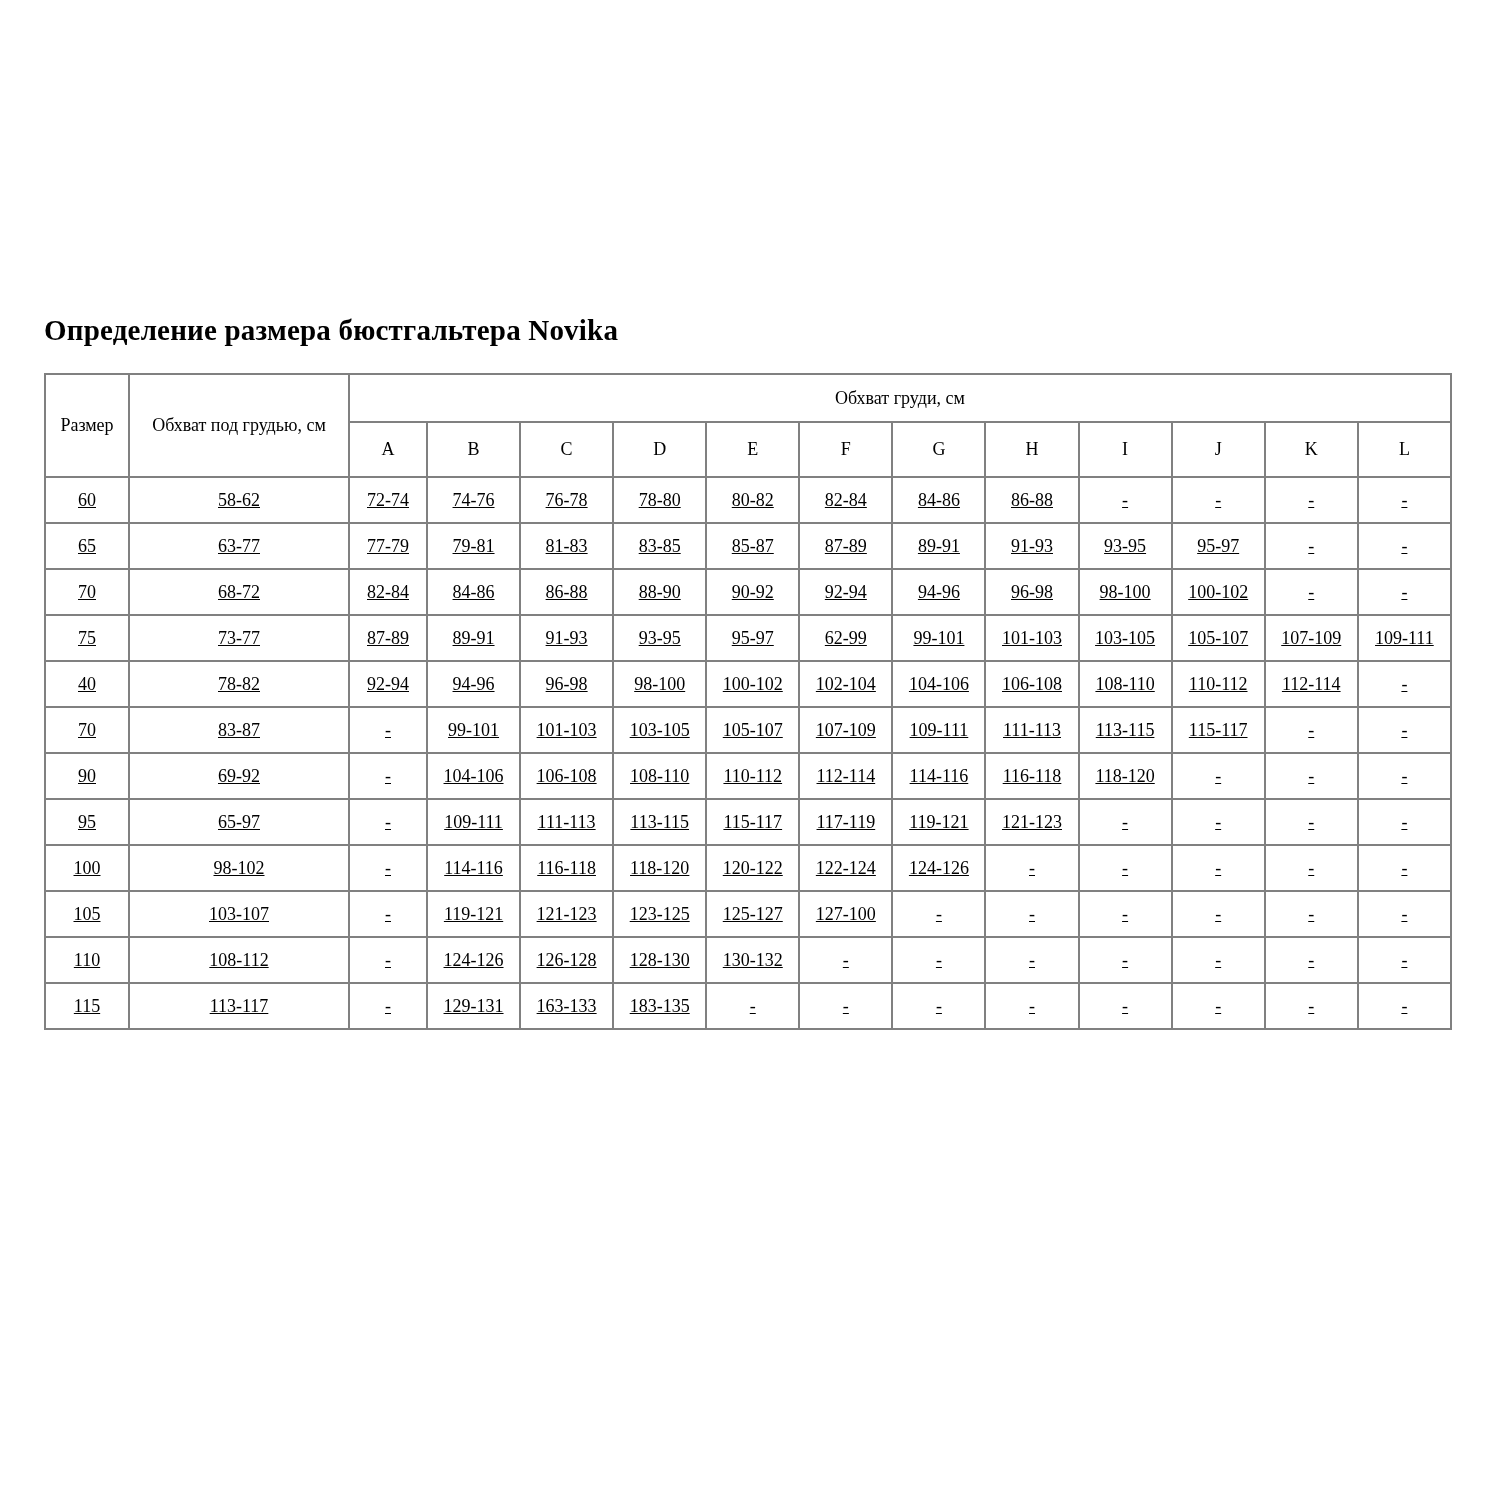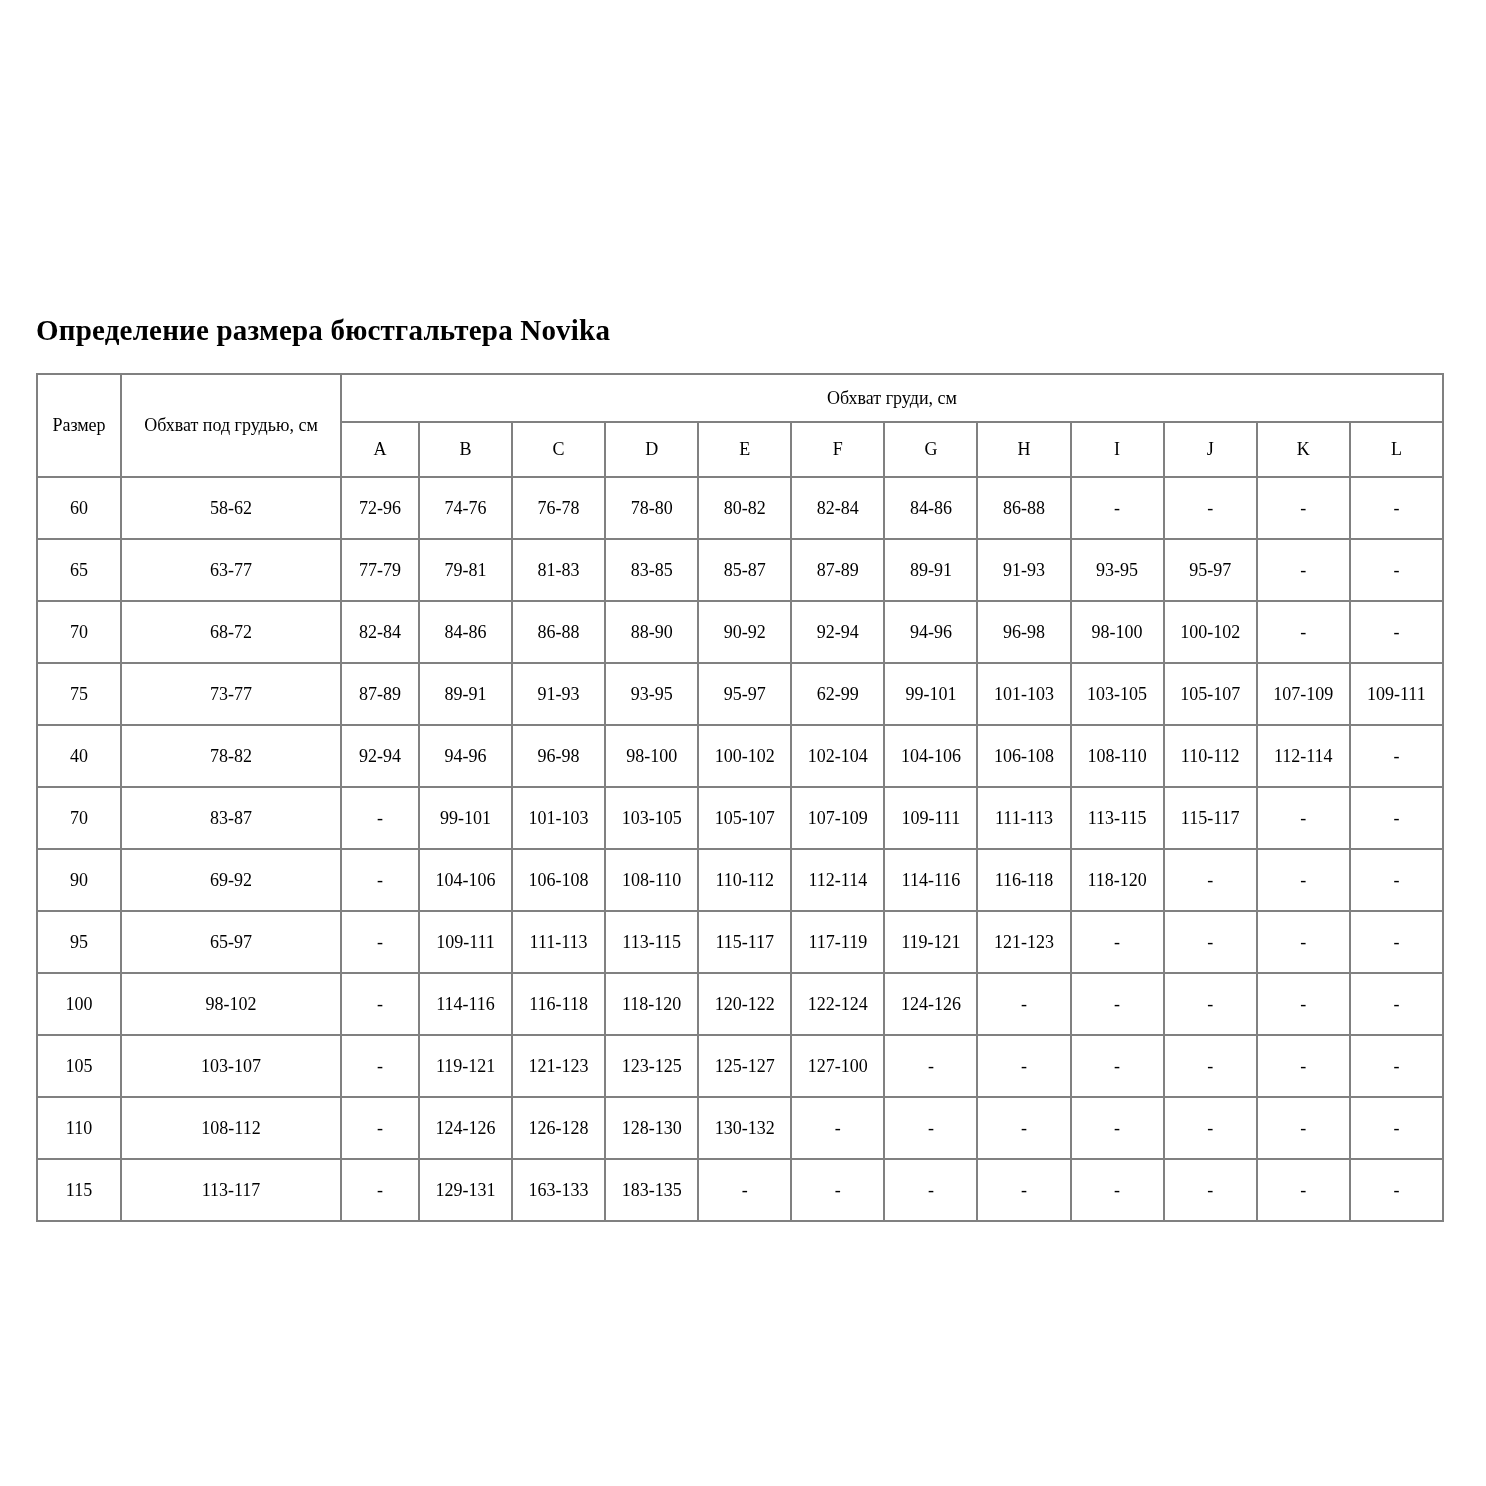--- a/index.html
+++ b/index.html
@@ -7,22 +7,21 @@
     padding: 0;
     background: #ffffff;
   }
   body {
     width: 1486px;
     height: 1486px;
     font-family: "Liberation Serif", "DejaVu Serif", serif;
     color: #000000;
   }
   .page {
-    padding: 314px 0 0 20px;
-    margin-left: 16px;
+    padding: 314px 0 0 44px;
   }
   .page-title {
     font-size: 29px;
     font-weight: bold;
     margin: 0 0 26px 0;
     letter-spacing: 0.2px;
   }
   table.size-table {
     border-collapse: collapse;
     table-layout: fixed;
@@ -38,21 +37,21 @@
     font-weight: normal;
     padding: 0 2px;
     overflow: hidden;
     white-space: nowrap;
   }
   .col-size      { width: 84px; }
   .col-underbust { width: 220px; }
   .col-cup-a     { width: 78px; }
   thead tr.header-row-group { height: 48px; }
   thead tr.header-row-cups  { height: 55px; }
-  tbody tr { height: 62px; }
+  tbody tr { height: 46px; text-decoration: underline; }
 </style>
 </head>
 <body>
 
 <div class="page">
   <h1 class="page-title">Определение размера бюстгальтера Novika</h1>
 
   <table class="size-table">
     <colgroup>
       <col class="col-size">
@@ -78,21 +77,21 @@
           <th>I</th>
           <th>J</th>
           <th>K</th>
           <th>L</th>
         </tr>
     </thead>
     <tbody id="size-table-body">
         <tr>
           <td>60</td>
           <td>58-62</td>
-          <td>72-96</td>
+          <td>72-74</td>
           <td>74-76</td>
           <td>76-78</td>
           <td>78-80</td>
           <td>80-82</td>
           <td>82-84</td>
           <td>84-86</td>
           <td>86-88</td>
           <td>-</td>
           <td>-</td>
           <td>-</td>

